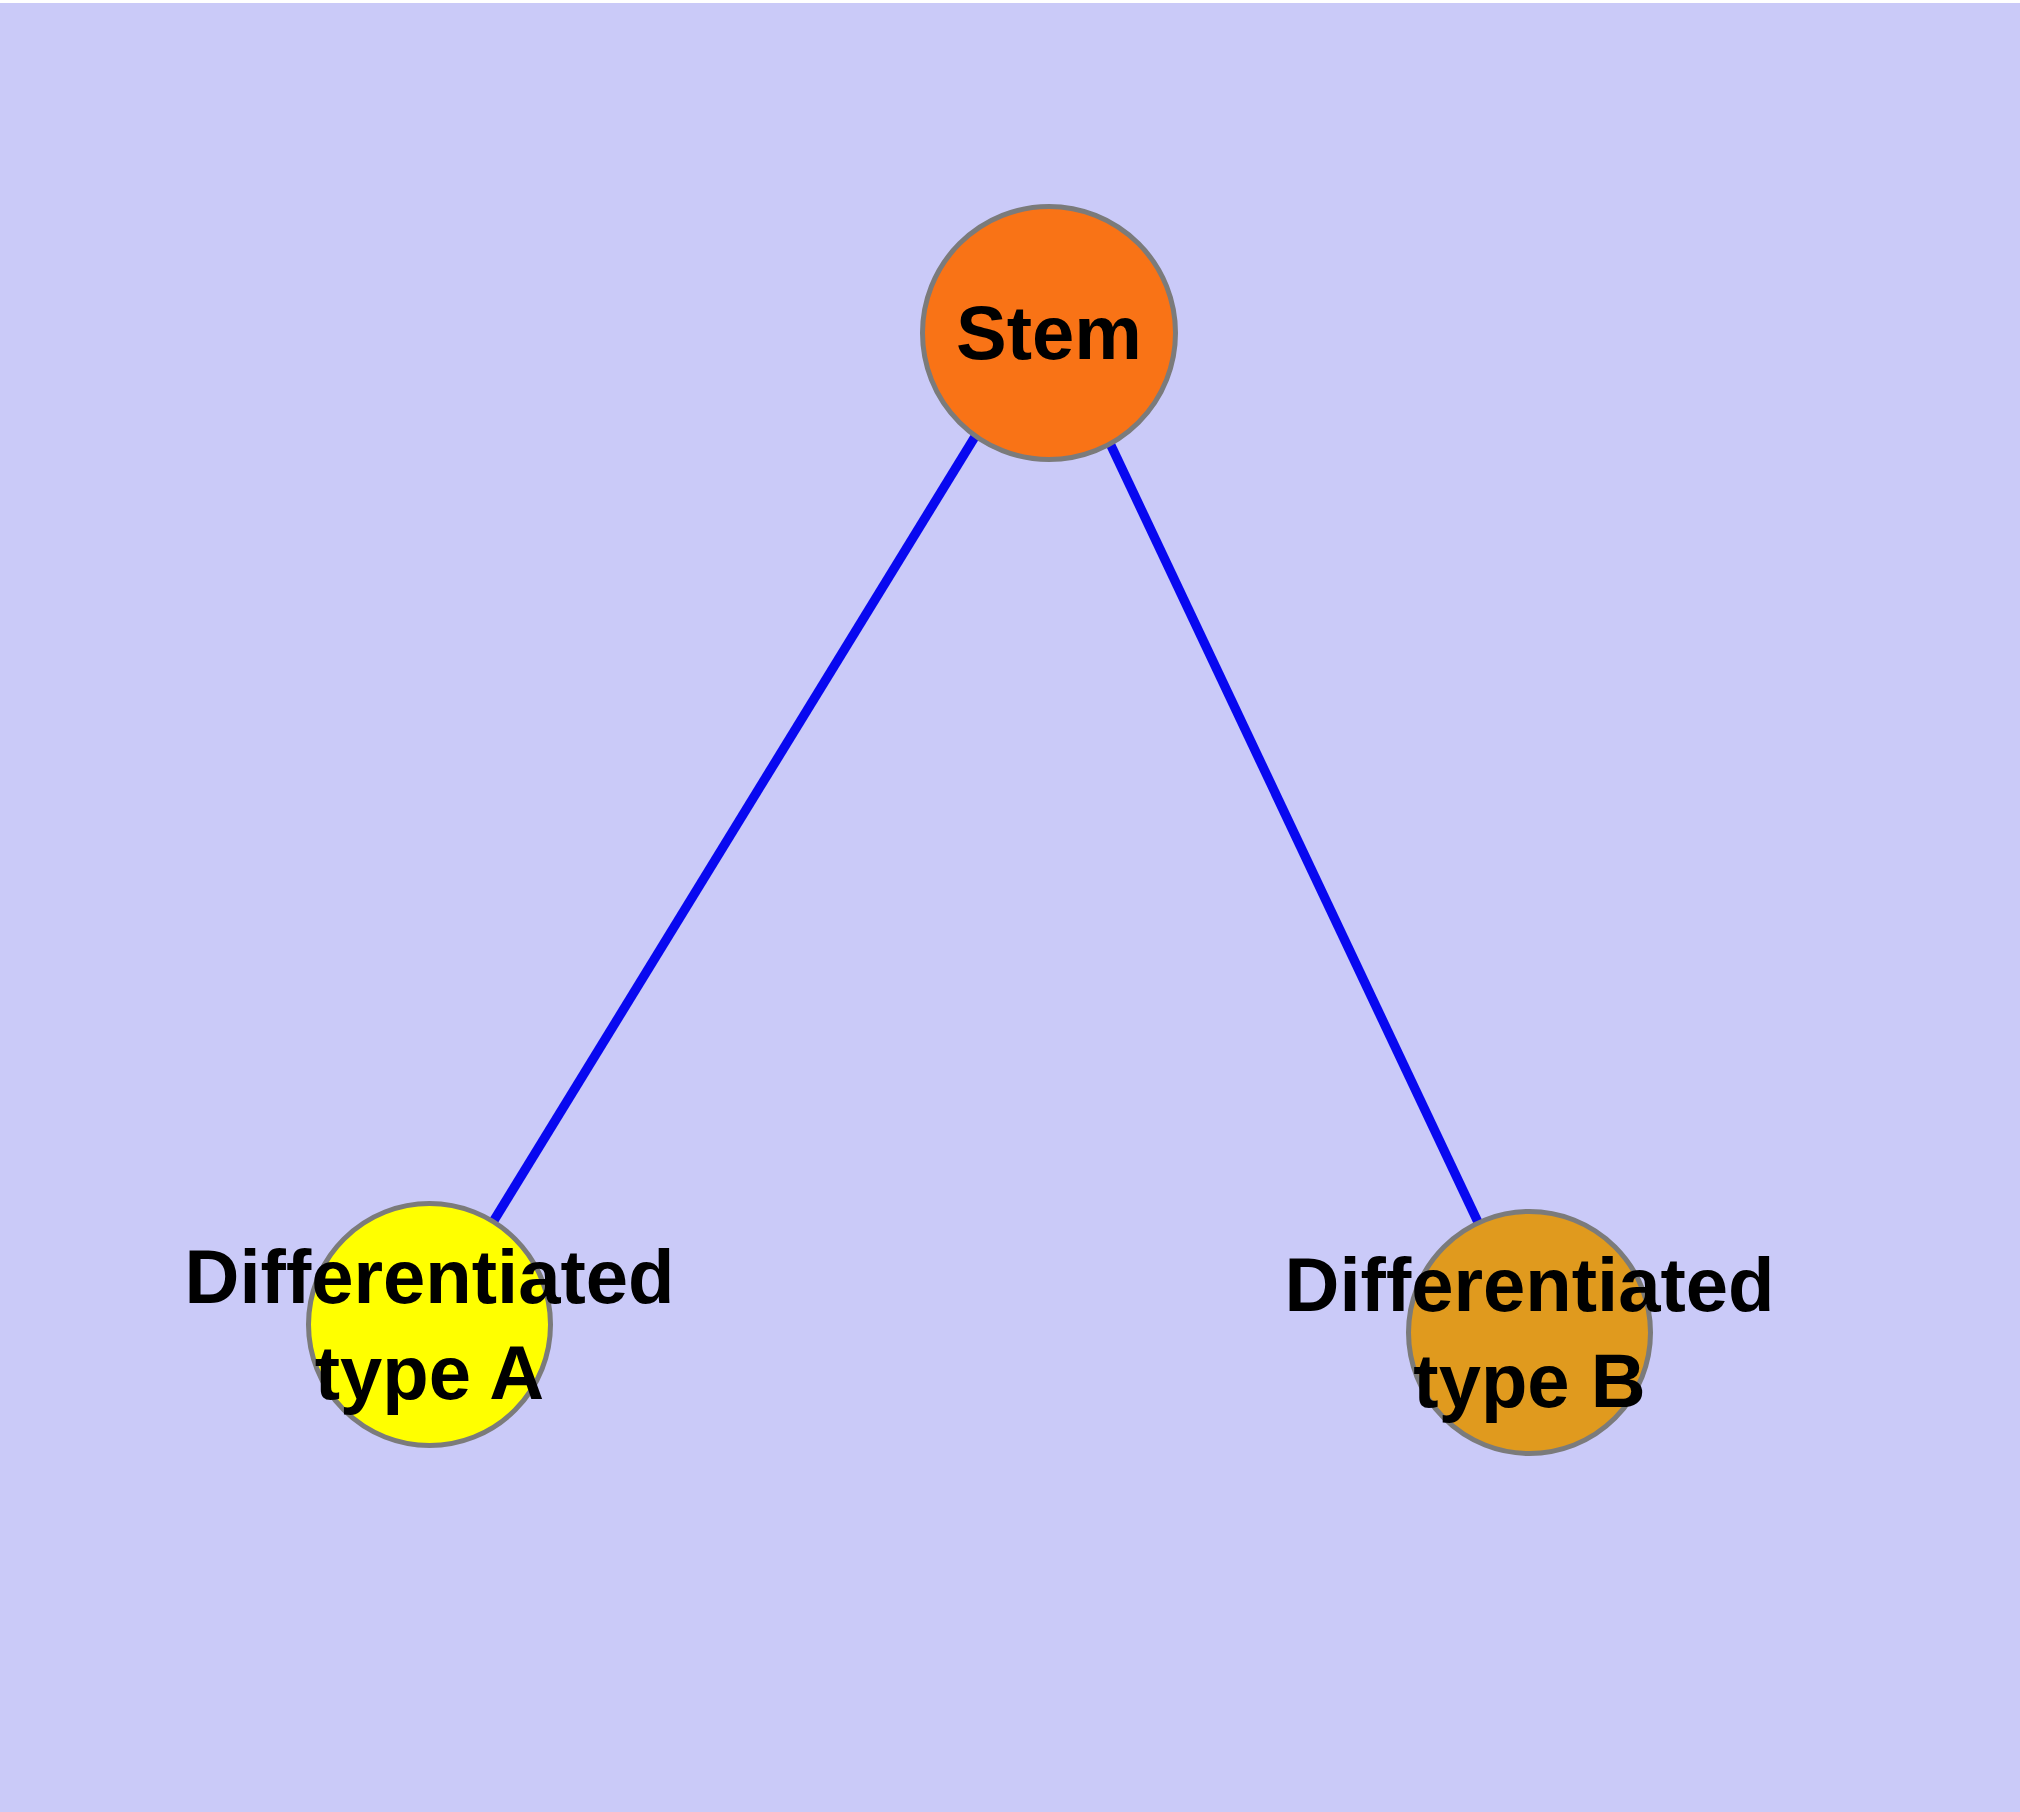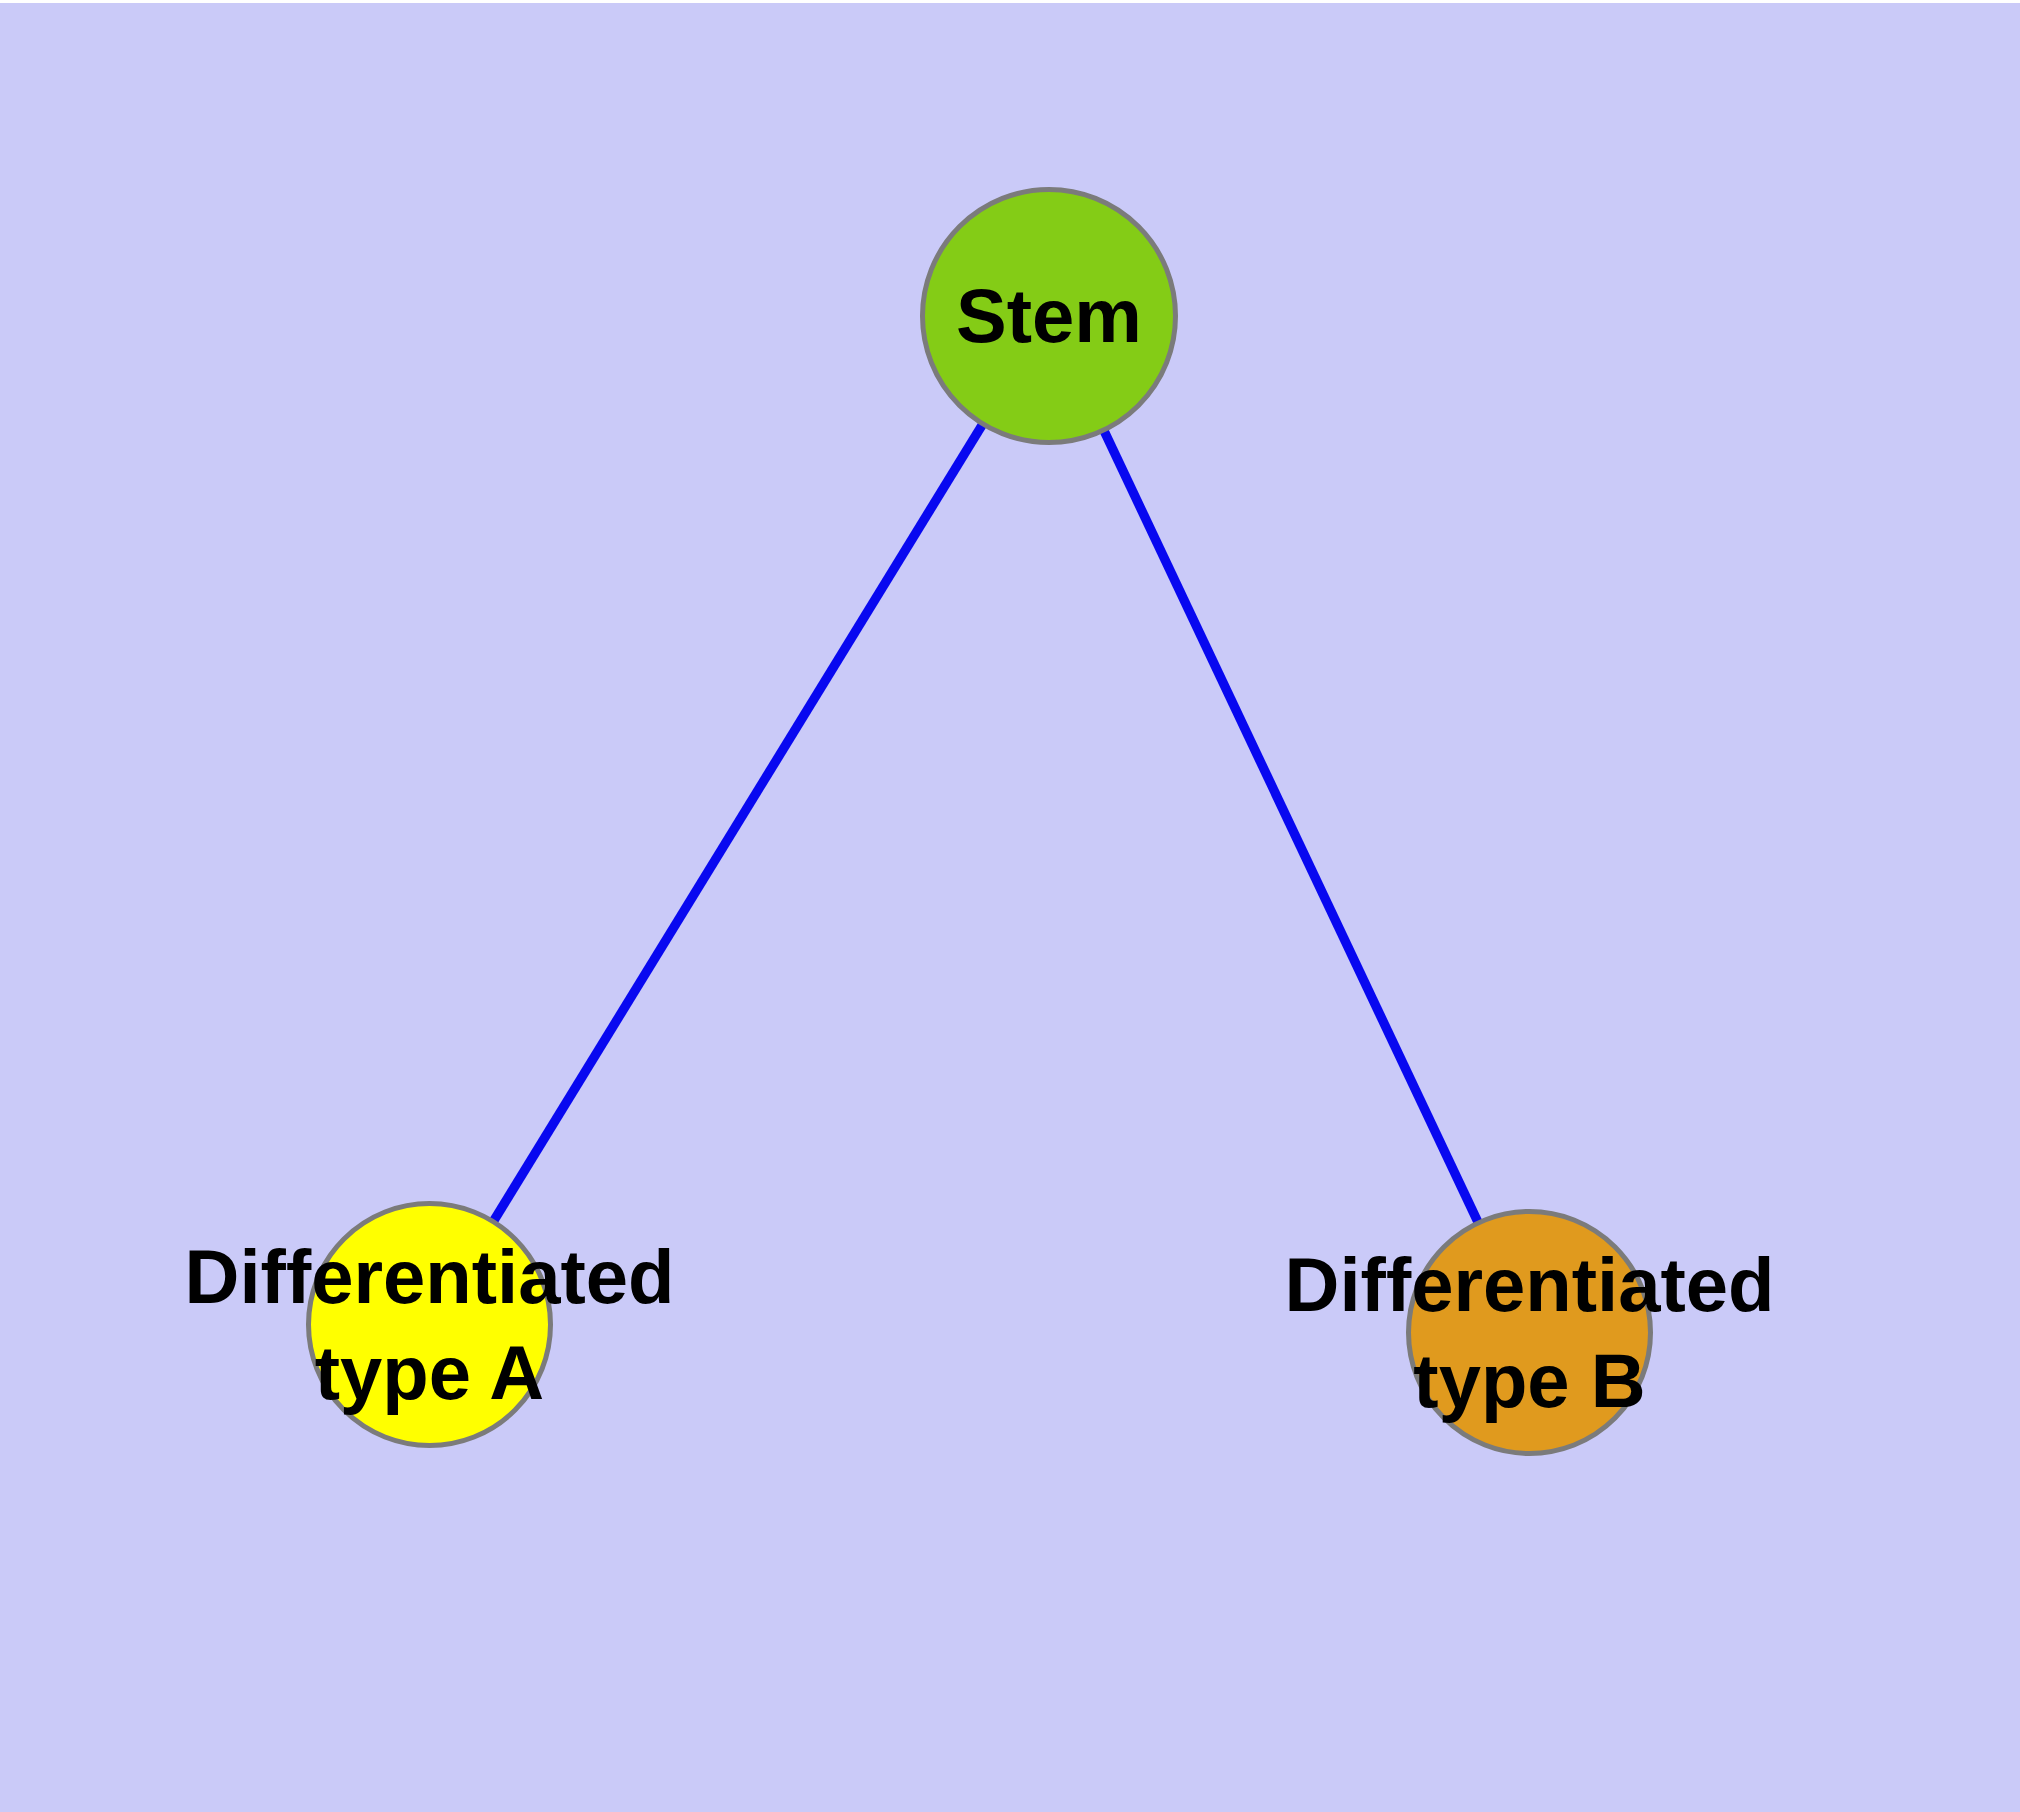--- a/index.html
+++ b/index.html
@@ -62,21 +62,21 @@
 
 <div id="stage">
 
   <div id="top-strip" style="background-color: rgb(255, 255, 255);"></div>
 
   <svg id="edge-layer" viewBox="0 0 2384 2138" xmlns="http://www.w3.org/2000/svg">
     <line x1="1238" y1="372" x2="507" y2="1563" stroke="#0808F0"></line>
     <line x1="1238" y1="372" x2="1805" y2="1572" stroke="#0808F0"></line>
   </svg>
 
-  <div class="node" style="left: 920px; top: 187px; width: 258px; height: 258px; background-color: #84cc16; border-color: rgb(123, 123, 123);">
+  <div class="node" style="left: 920px; top: 204px; width: 258px; height: 258px; background-color: #f97316; border-color: rgb(123, 123, 123);">
     <span class="node-label">Stem</span>
   </div>
 
   <div class="node" style="left: 306px; top: 1201px; width: 247px; height: 247px; background-color: rgb(255, 255, 0); border-color: rgb(123, 123, 123);">
     <span class="node-label">Differentiated
 type A</span>
   </div>
 
   <div class="node" style="left: 1406px; top: 1209px; width: 247px; height: 247px; background-color: rgb(224, 154, 30); border-color: rgb(123, 123, 123);">
     <span class="node-label">Differentiated

